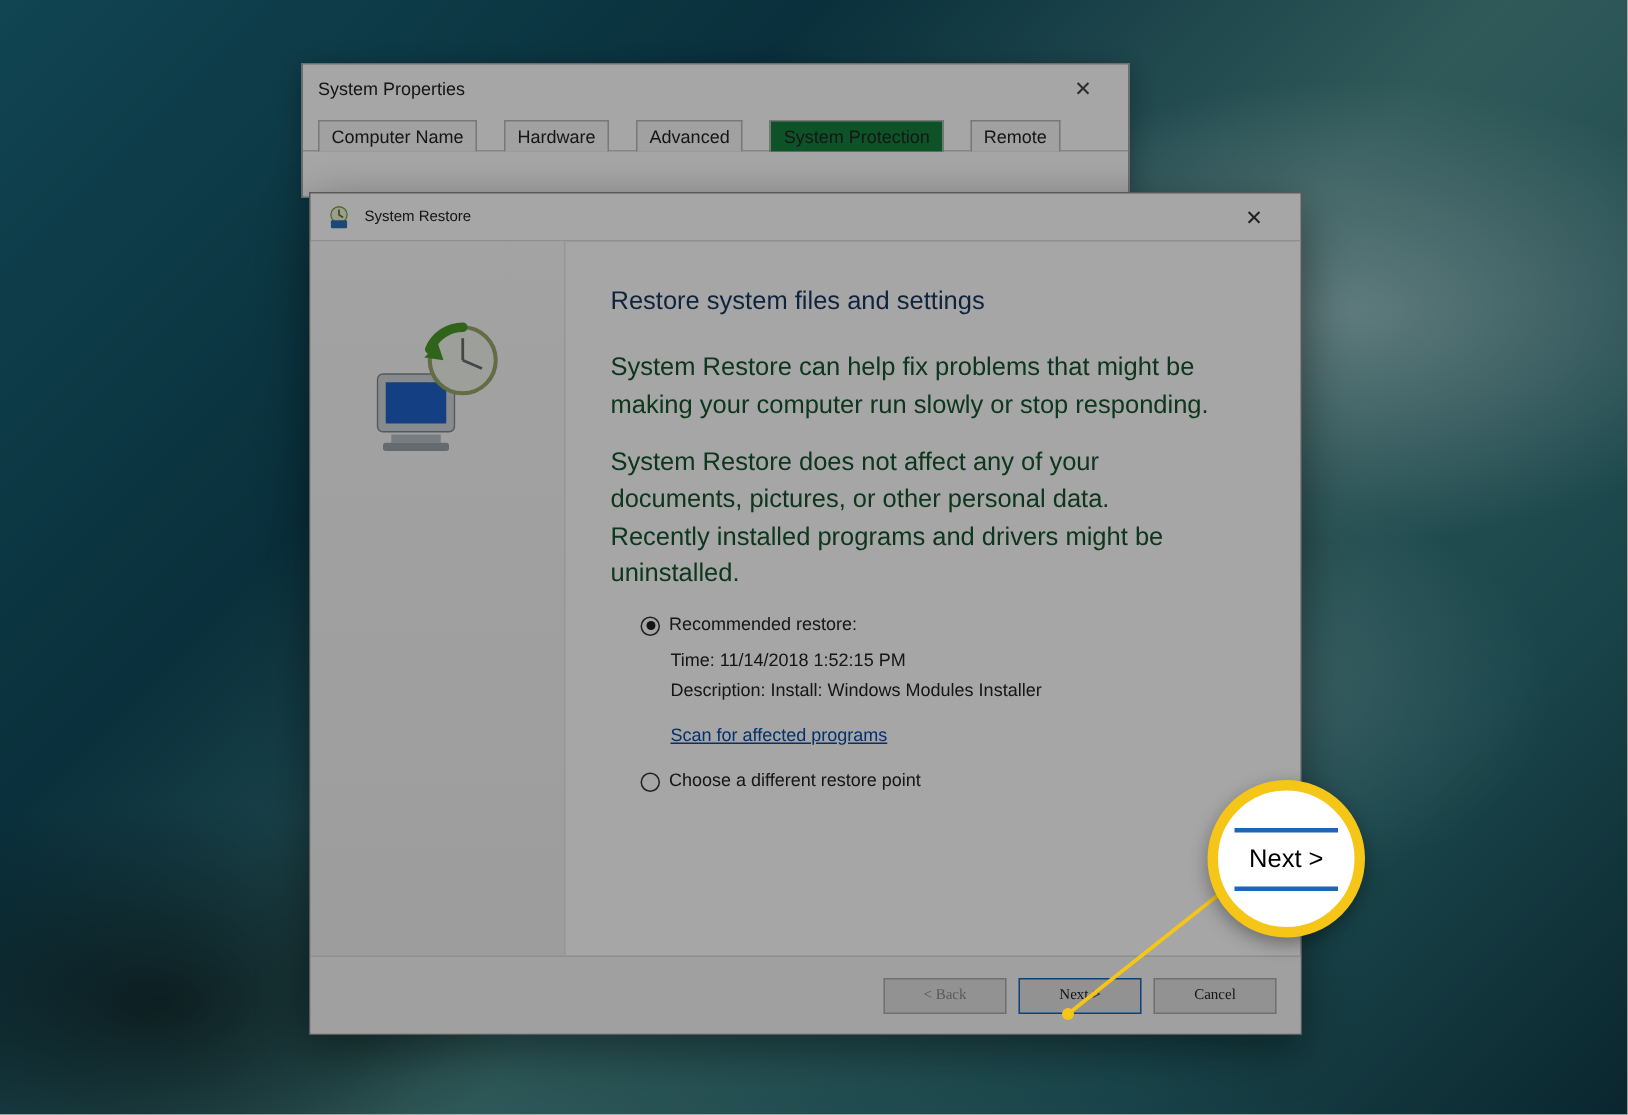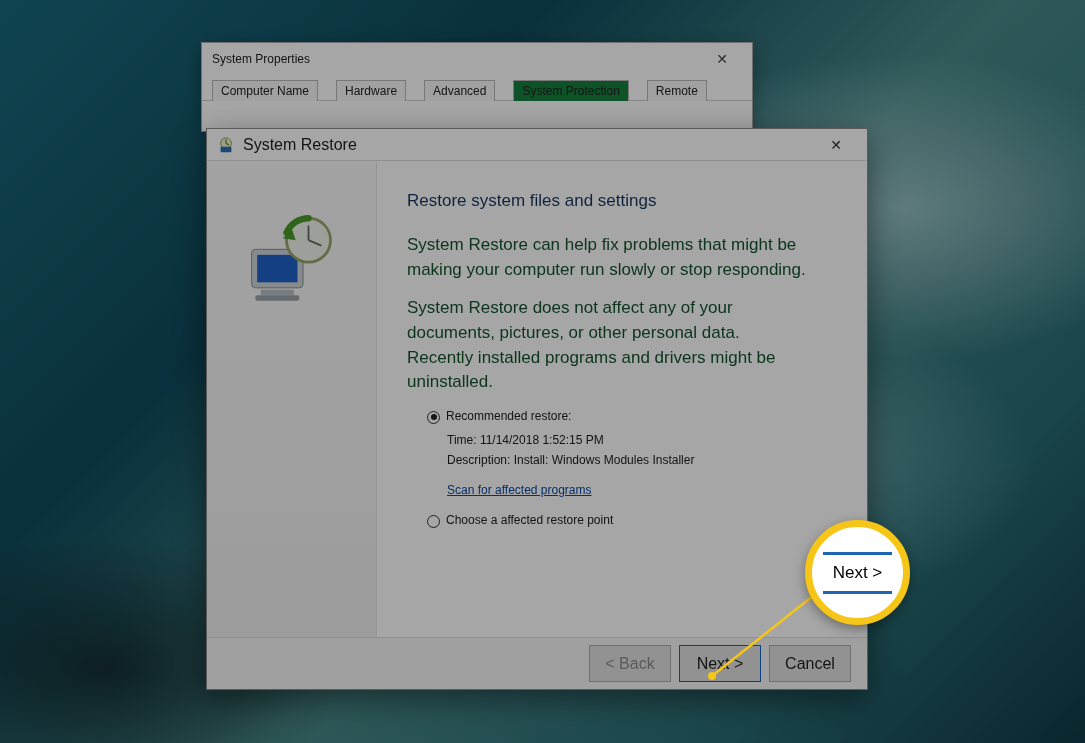--- a/index.html
+++ b/index.html
@@ -50,21 +50,21 @@
     width: 662px; height: 562px;
     background: #ffffff;
     border: 1px solid #8a8a8a;
     box-shadow: 0 10px 30px rgba(0,0,0,0.45);
     display: flex; flex-direction: column;
   }
   .wr-titlebar {
     height: 32px; display:flex; align-items:center; padding:0 10px; border-bottom:1px solid #dcdcdc;
   }
   .wr-titlebar .appicon { width:18px; height:18px; margin-right:8px; }
-  .wr-titlebar .title { font-size:16px; color:#222; }
+  .wr-titlebar .title { font-size:10px; color:#222; }
   .wr-titlebar .close { margin-left:auto; width:42px; height:28px; display:flex; align-items:center; justify-content:center; color:#333; }
 
   .wr-body { flex:1; display:flex; }
   .wr-left {
     width: 170px;
     background: linear-gradient(#fafafa,#f1f1f1);
     border-right: 1px solid #e6e6e6;
     display:flex; justify-content:center; padding-top:48px;
   }
   .wr-left svg { width:110px; height:110px; }
@@ -79,21 +79,21 @@
   .opt-label { font-size:12px; }
   .opt-desc { font-size:12px; margin:4px 0 16px 40px; max-width:330px; line-height:1.4; }
 
   .meta { font-size:12px; margin-left:40px; line-height:1.7; }
   .linklike { color:#0a4aa6; text-decoration:underline; cursor:pointer; display:inline-block; margin:12px 0 12px 40px; font-size:12px; }
 
   .wr-footer {
     height: 52px; border-top:1px solid #dcdcdc; display:flex; align-items:center; justify-content:flex-end;
     padding: 0 16px; gap:8px; background:#f6f6f6;
   }
-  .btn { min-width:82px; height:37px; border:1px solid #adadad; background:#e1e1e1; font-size:16px; color:#222; display:inline-flex; align-items:center; justify-content:center; padding:0 14px; }
+  .btn { min-width:82px; height:24px; border:1px solid #adadad; background:#e1e1e1; font-size:10px; color:#222; display:inline-flex; align-items:center; justify-content:center; padding:0 14px;font-family:Liberation Serif, serif; }
   .btn:disabled, .btn.disabled { color:#8a8a8a; }
   .btn.primary { border:1.5px solid #1565c0; background:#e1e1e1; }
 
   
   .callout-circle {
     position:absolute;
     left:805px; top:520px;
     width:105px; height:105px;
     border-radius:50%;
     background:#fff;
@@ -184,21 +184,21 @@
           <span class="opt-label">Recommended restore:</span>
         </div>
 
         <div class="meta">Time: 11/14/2018 1:52:15 PM</div>
         <div class="meta">Description: Install: Windows Modules Installer</div>
 
         <a class="linklike">Scan for affected programs</a>
 
         <div class="opt-row" style="margin-top:4px">
           <span class="radio"></span>
-          <span class="opt-label">Choose a affected restore point</span>
+          <span class="opt-label">Choose a different restore point</span>
         </div>
       </div>
     </div>
 
     <div class="wr-footer">
       <button class="btn disabled">&lt; Back</button>
       <button class="btn primary">Next &gt;</button>
       <button class="btn">Cancel</button>
     </div>
   </div>

